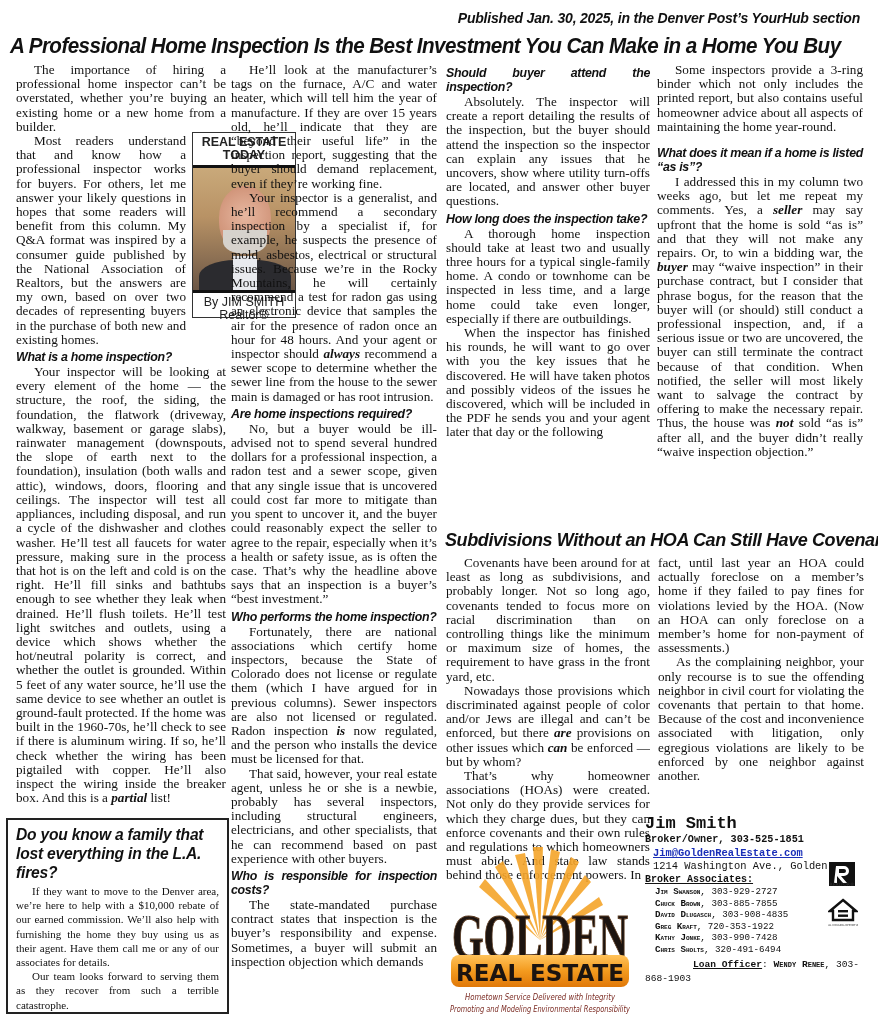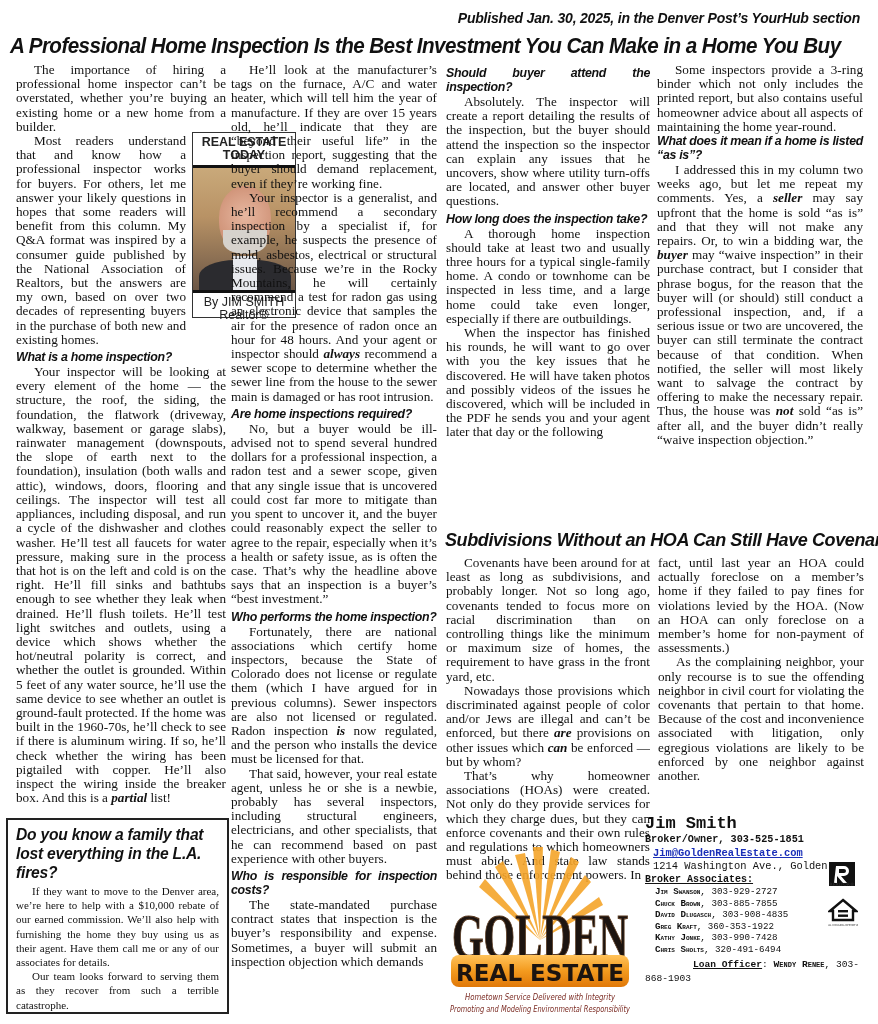--- a/index.html
+++ b/index.html
@@ -87,21 +87,21 @@
 <div class="col c3">
   <h3>Should buyer attend the inspection?</h3>
   <p>Absolutely. The inspector will create a report detailing the results of the inspection, but the buyer should attend the inspection so the inspector can explain any issues that he uncovers, show where utility turn-offs are located, and answer other buyer questions.</p>
   <h3>How long does the inspection take?</h3>
   <p>A thorough home inspection should take at least two and usually three hours for a typical single-family home. A condo or townhome can be inspected in less time, and a large home could take even longer, especially if there are outbuildings.</p>
   <p>When the inspector has finished his rounds, he will want to go over with you the key issues that he discovered. He will have taken photos and possibly videos of the issues he discovered, which will be included in the PDF he sends you and your agent later that day or the following</p>
 </div>
 
 <div class="col c4">
   <p>Some inspectors provide a 3-ring binder which not only includes the printed report, but also contains useful homeowner advice about all aspects of maintaining the home year-round.</p>
-  <h3 style="margin-top:0">What does it mean if a home is listed “as is”?</h3>
+  <h3 style="margin-top:12px">What does it mean if a home is listed “as is”?</h3>
   <p><span>I addressed this in my column two weeks ago, but let me repeat my comments. Yes, a </span><b><i>seller</i></b><span> may say upfront that the home is sold “as is” and that they will not make any repairs. Or, to win a bidding war, the </span><b><i>buyer</i></b><span> may “waive inspection” in their purchase contract, but I consider that phrase bogus, for the reason that the buyer will (or should) still conduct a professional inspection, and, if a serious issue or two are uncovered, the buyer can still terminate the contract because of that condition. When notified, the seller will most likely want to salvage the contract by offering to make the necessary repair. Thus, the house was </span><b><i>not</i></b><span> sold “as is” after all, and the buyer didn’t really “waive inspection objection.”</span></p>
 </div>
 
 <div class="callout">
   <h2>Do you know a family that lost everything in the L.A. fires?</h2>
   <p>If they want to move to the Denver area, we’re here to help with a $10,000 rebate of our earned commission. We’ll also help with furnishing the home they buy using us as their agent. Have them call me or any of our associates for details.</p>
   <p>Our team looks forward to serving them as they recover from such a terrible catastrophe.</p>
 </div>
 
 <div class="sub-headline">Subdivisions Without an HOA Can Still Have Covenants</div>
@@ -145,21 +145,21 @@
 <div class="contact">
   <div class="name">Jim Smith</div>
   <div class="role">Broker/Owner, 303-525-1851</div>
   <div class="email">Jim@GoldenRealEstate.com</div>
   <div class="addr">1214 Washington Ave., Golden</div>
   <div class="assoc-h"><span>Broker Associates</span>:</div>
   <div id="assoc-list">
       <div class="assoc"><b>Jim Swanson</b>, <span>303-929-2727</span></div>
       <div class="assoc"><b>Chuck Brown</b>, <span>303-885-7855</span></div>
       <div class="assoc"><b>David Dlugasch</b>, <span>303-908-4835</span></div>
-      <div class="assoc"><b>Greg Kraft</b>, <span>360-353-1922</span></div>
+      <div class="assoc"><b>Greg Kraft</b>, <span>720-353-1922</span></div>
       <div class="assoc"><b>Kathy Jonke</b>, <span>303-990-7428</span></div>
       <div class="assoc"><b>Chris Sholts</b>, <span>320-491-6494</span></div>
     </div>
   <div class="loan"><u>Loan Officer</u>: <b style="font-variant:small-caps">Wendy Renee</b>, <span>303-868-1903</span></div>
 </div>
 
 <svg class="realtor-logo" viewBox="0 0 26 26">
   <rect x="0" y="0" width="26" height="24" fill="#111"></rect>
   <path d="M7 4 h8 a5 5 0 0 1 0 10 h-3 l6 7 h-4 l-6 -7 v7 h-3 z M10 7 v4 h5 a2 2 0 0 0 0 -4 z" fill="#fff"></path>
 </svg>

